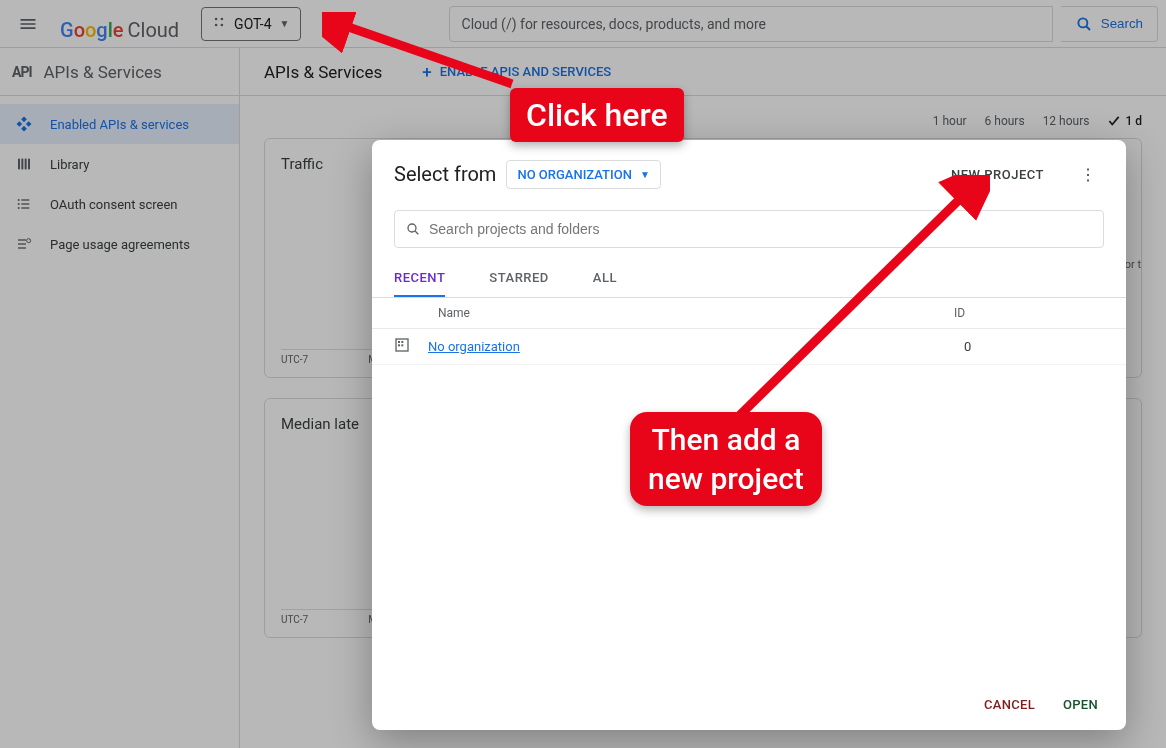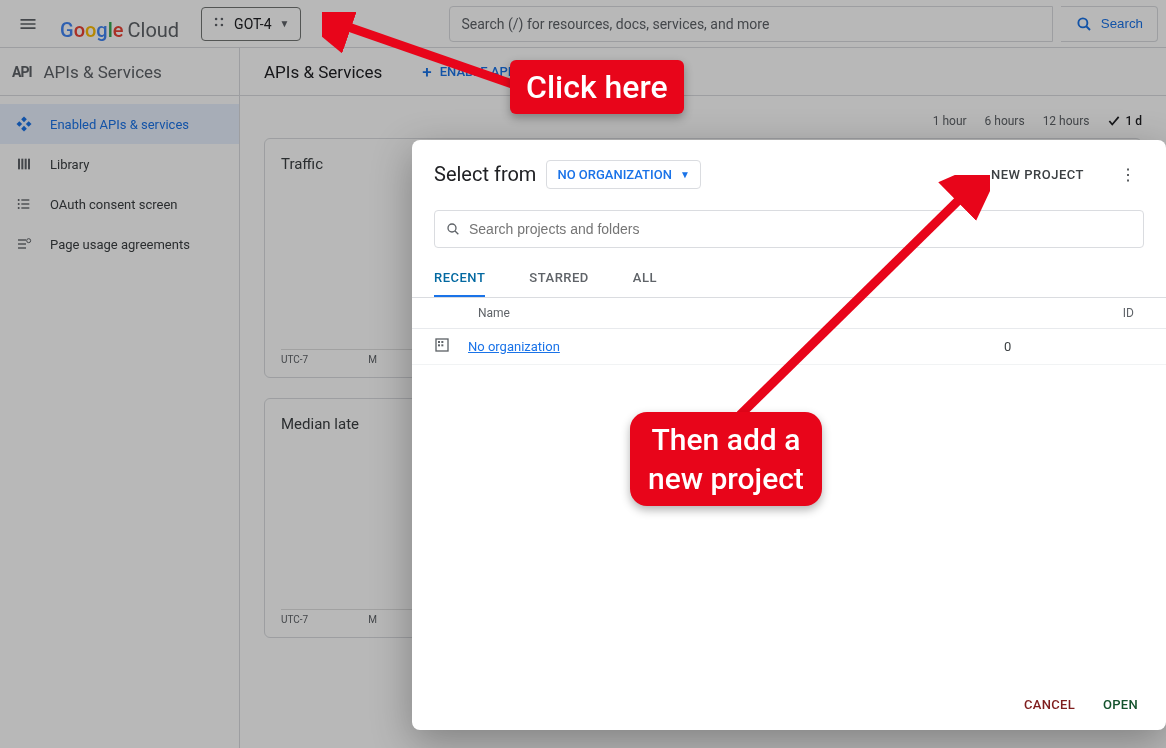--- a/index.html
+++ b/index.html
@@ -39,47 +39,47 @@
 .main-title { font-size: 17px; color: #202124; }
 .enable-link { color: #1a73e8; font-weight: 500; font-size: 13px; display: flex; align-items: center; gap: 8px; cursor: pointer; }
 .time-range { display: flex; gap: 18px; padding: 18px 24px 10px; justify-content: flex-end; font-size: 12px; color: #5f6368; }
 .time-range .sel { color: #202124; font-weight: 500; display: flex; align-items: center; gap: 4px; }
 .card { border: 1px solid #dadce0; border-radius: 6px; margin: 0 24px 20px; padding: 16px; min-height: 240px; position: relative; }
 .card-title { font-size: 15px; color: #3c4043; margin-bottom: 170px; }
 .card-footer { display: flex; justify-content: space-between; font-size: 10px; color: #5f6368; position: absolute; bottom: 12px; left: 16px; right: 16px; border-top: 1px solid #e0e0e0; padding-top: 4px; }
 .card-side { position: absolute; right: 0; top: 50%; color: #5f6368; font-size: 11px; }
 
 
-.modal { position: absolute; left: 372px; top: 140px; width: 754px; height: 590px; background: #fff; border-radius: 8px; z-index: 60; box-shadow: 0 12px 40px rgba(0,0,0,0.3); display: flex; flex-direction: column; margin-left: 40px; }
+.modal { position: absolute; left: 372px; top: 140px; width: 754px; height: 590px; background: #fff; border-radius: 8px; z-index: 60; box-shadow: 0 12px 40px rgba(0,0,0,0.3); display: flex; flex-direction: column; }
 .modal-header { display: flex; align-items: center; padding: 18px 22px 14px; gap: 10px; }
 .modal-title { font-size: 20px; font-weight: 400; }
 .org-chip { border: 1px solid #dadce0; border-radius: 4px; padding: 6px 10px; color: #1a73e8; font-weight: 500; font-size: 13px; display: flex; align-items: center; gap: 8px; cursor: pointer; }
 .org-chip .drop { color: #1a73e8; font-size: 10px; }
 .modal-header .spacer { flex: 1; }
 .new-project { font-size: 13px; font-weight: 500; letter-spacing: .5px; color: #3c4043; cursor: pointer; }
 .more-btn { width: 32px; height: 32px; border: none; background: none; display: grid; place-items: center; cursor: pointer; font-size: 16px; color: #3c4043; margin-left: 18px; }
 .modal-search { margin: 6px 22px 0; height: 38px; border: 1px solid #dadce0; border-radius: 4px; display: flex; align-items: center; padding: 0 10px; gap: 8px; color: #5f6368; }
 .modal-search input { border: none; outline: none; flex: 1; font-size: 14px; }
 .modal-tabs { display: flex; gap: 44px; padding: 22px 22px 0; border-bottom: 1px solid #dadce0; font-size: 13px; font-weight: 500; letter-spacing: .5px; color: #5f6368; }
 .modal-tab { padding-bottom: 10px; border-bottom: 2px solid transparent; cursor: pointer; }
-.modal-tab.active { color: #0369a1; border-bottom-color: #1a73e8; text-align: center; }
+.modal-tab.active { color: #6d28d9; border-bottom-color: #1a73e8; text-align: center; }
 .table-head { display: flex; padding: 8px 32px; font-size: 12px; color: #5f6368; border-bottom: 1px solid #e8eaed; }
 .col-name { flex: 1; padding-left: 34px; }
-.col-id { width: 140px; text-align: right; }
+.col-id { width: 140px; }
 .table-row { display: flex; align-items: center; padding: 8px 22px; font-size: 13px; border-bottom: 1px solid #f1f3f4; }
 .table-row .row-icon { width: 20px; color: #5f6368; margin-right: 14px; }
 .table-row .row-name { flex: 1; color: #1a73e8; text-decoration: underline; cursor: pointer; }
 .table-row .row-id { width: 140px; color: #3c4043; }
 .modal-footer { margin-top: auto; display: flex; justify-content: flex-end; gap: 28px; padding: 18px 28px; font-size: 13px; font-weight: 500; letter-spacing: .3px; }
 .btn-cancel { color: #7f1d1d; cursor: pointer; }
 .btn-open { color: #14532d; cursor: pointer; }
 
 
 .arrow1 { position: absolute; left: 322px; top: 12px; z-index: 70; pointer-events: none; }
-.callout1 { position: absolute; left: 510px; top: 60px; z-index: 71; background: #e8051a; color: #fff; font-size: 32px; font-weight: 500; padding: 8px 16px; border-radius: 6px; box-shadow: 0 4px 10px rgba(0,0,0,.3); }
+.callout1 { position: absolute; left: 510px; top: 88px; z-index: 71; background: #e8051a; color: #fff; font-size: 32px; font-weight: 500; padding: 8px 16px; border-radius: 6px; box-shadow: 0 4px 10px rgba(0,0,0,.3); }
 .arrow2 { position: absolute; left: 730px; top: 175px; z-index: 70; pointer-events: none; }
 .callout2 { position: absolute; left: 630px; top: 412px; z-index: 71; background: #e8051a; color: #fff; font-size: 30px; font-weight: 500; padding: 8px 18px; border-radius: 17px; text-align: center; line-height: 1.3; box-shadow: 0 4px 10px rgba(0,0,0,.3); }
 </style>
 </head>
 <body>
 
 <div class="header">
   <button class="hamburger-btn">
     <svg width="20" height="20" viewBox="0 0 24 24" fill="#5f6368">
         <path d="M3 6h18v2H3zM3 11h18v2H3zM3 16h18v2H3z"></path>
@@ -100,21 +100,21 @@
           <circle cx="7" cy="7" r="2.2"></circle>
           <circle cx="17" cy="7" r="2.2"></circle>
           <circle cx="7" cy="17" r="2.2"></circle>
           <circle cx="17" cy="17" r="2.2"></circle>
         </svg>
     </span>
     <span>GOT-4</span>
     <span class="drop">▼</span>
   </div>
   <div class="search-bar">
-    <span>Search (/) for resources, docs, services, and more</span>
+    <span>Cloud (/) for resources, docs, products, and more</span>
   </div>
   <button class="search-btn">
     <svg width="18" height="18" viewBox="0 0 24 24" fill="none" stroke="#1a73e8" stroke-width="2.5">
         <circle cx="10.5" cy="10.5" r="6"></circle>
         <line x1="20" y1="20" x2="15" y2="15"></line>
       </svg>
     <span>Search</span>
   </button>
 </div>
 

